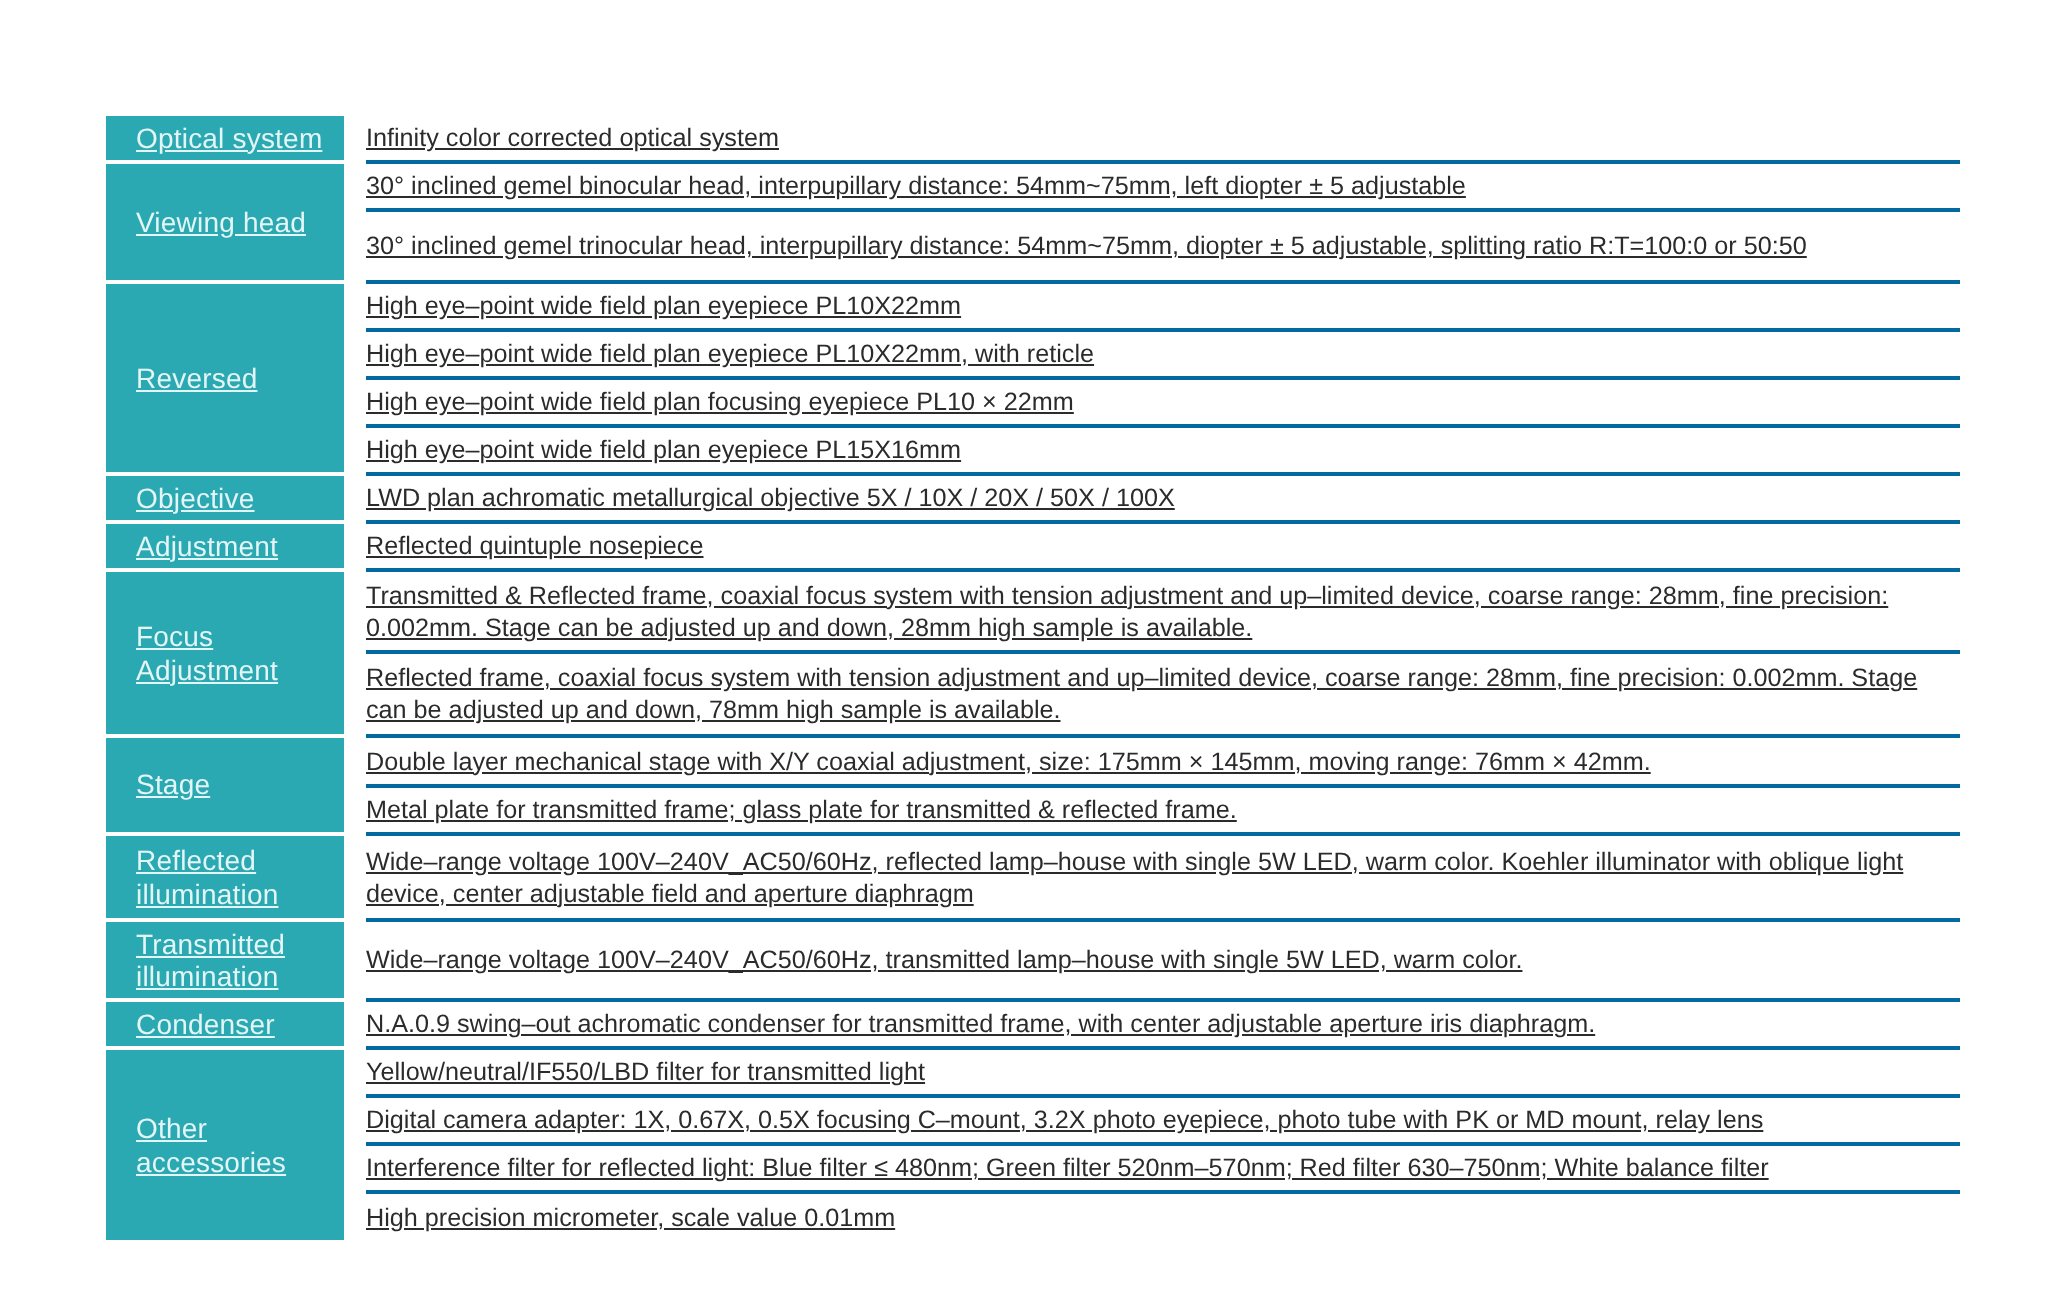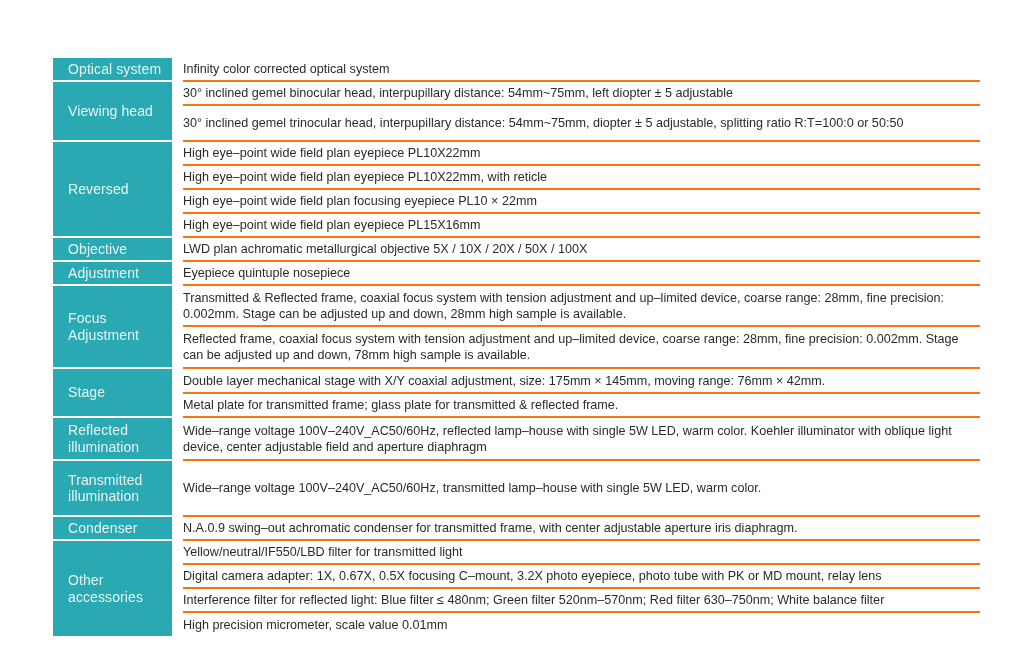--- a/index.html
+++ b/index.html
@@ -1,27 +1,27 @@
 <!DOCTYPE html>
 <html><head>
 <meta charset="utf-8">
 <style>
   html, body { margin: 0; padding: 0; background: #ffffff; }
   body { width: 1024px; height: 652px; position: relative; overflow: hidden;
          font-family: "Liberation Sans", "DejaVu Sans", sans-serif; }
   .spec-table { position: absolute; left: 53px; top: 58px; width: 927px;
                 border-collapse: collapse; table-layout: fixed; }
-  .spec-table td { padding: 0; vertical-align: middle; }
+  .spec-table td { padding: 0; vertical-align: middle; text-decoration: underline; }
   .label-cell { width: 119px; background: #2ba9b3; color: #e4f5f6;
                 font-size: 14px; line-height: 17px; text-align: left;
                 padding-left: 15px !important; box-sizing: border-box;
                 border-bottom: 2px solid #ffffff; letter-spacing: 0.1px; }
   .gap { width: 11px; background: #ffffff; }
   .value-cell { color: #2b2b2b; font-size: 12.6px; line-height: 16px;
-                padding: 3px 0 3px 0 !important; border-bottom: 2px solid #f97316; }
+                padding: 3px 0 3px 0 !important; border-bottom: 2px solid #0369a1; }
   .value-cell.last { border-bottom: none; }
 </style>
 </head>
 <body>
 
 <table class="spec-table">
   <tbody>
 
     <tr style="height:22px">
       <td class="label-cell">Optical system</td>
@@ -55,21 +55,21 @@
 
     <tr style="height:23px">
       <td class="label-cell">Objective</td>
       <td class="gap"></td>
       <td class="value-cell">LWD plan achromatic metallurgical objective 5X / 10X / 20X / 50X / 100X</td>
     </tr>
 
     <tr style="height:24px">
       <td class="label-cell">Adjustment</td>
       <td class="gap"></td>
-      <td class="value-cell">Eyepiece quintuple nosepiece</td>
+      <td class="value-cell">Reflected quintuple nosepiece</td>
     </tr>
 
     <tr style="height:41px">
       <td class="label-cell" rowspan="2" style="padding-right:20px">Focus Adjustment</td>
       <td class="gap" rowspan="2"></td>
       <td class="value-cell">Transmitted &amp; Reflected frame, coaxial focus system with tension adjustment and up–limited device, coarse range: 28mm, fine precision: 0.002mm. Stage can be adjusted up and down, 28mm high sample is available.</td>
     </tr>
     <tr style="height:42px">
       <td class="value-cell">Reflected frame, coaxial focus system with tension adjustment and up–limited device, coarse range: 28mm, fine precision: 0.002mm. Stage can be adjusted up and down, 78mm high sample is available.</td>
     </tr>
@@ -82,21 +82,21 @@
     <tr style="height:24px">
       <td class="value-cell">Metal plate for transmitted frame; glass plate for transmitted &amp; reflected frame.</td>
     </tr>
 
     <tr style="height:43px">
       <td class="label-cell" style="padding-right:36px">Reflected illumination</td>
       <td class="gap"></td>
       <td class="value-cell">Wide–range voltage 100V–240V_AC50/60Hz, reflected lamp–house with single 5W LED, warm color. Koehler illuminator with oblique light device, center adjustable field and aperture diaphragm</td>
     </tr>
 
-    <tr style="height:56px">
+    <tr style="height:40px">
       <td class="label-cell" style="padding-right:20px; line-height:16px">Transmitted illumination</td>
       <td class="gap"></td>
       <td class="value-cell">Wide–range voltage 100V–240V_AC50/60Hz, transmitted lamp–house with single 5W LED, warm color.</td>
     </tr>
 
     <tr style="height:23px">
       <td class="label-cell">Condenser</td>
       <td class="gap"></td>
       <td class="value-cell">N.A.0.9 swing–out achromatic condenser for transmitted frame, with center adjustable aperture iris diaphragm.</td>
     </tr>

